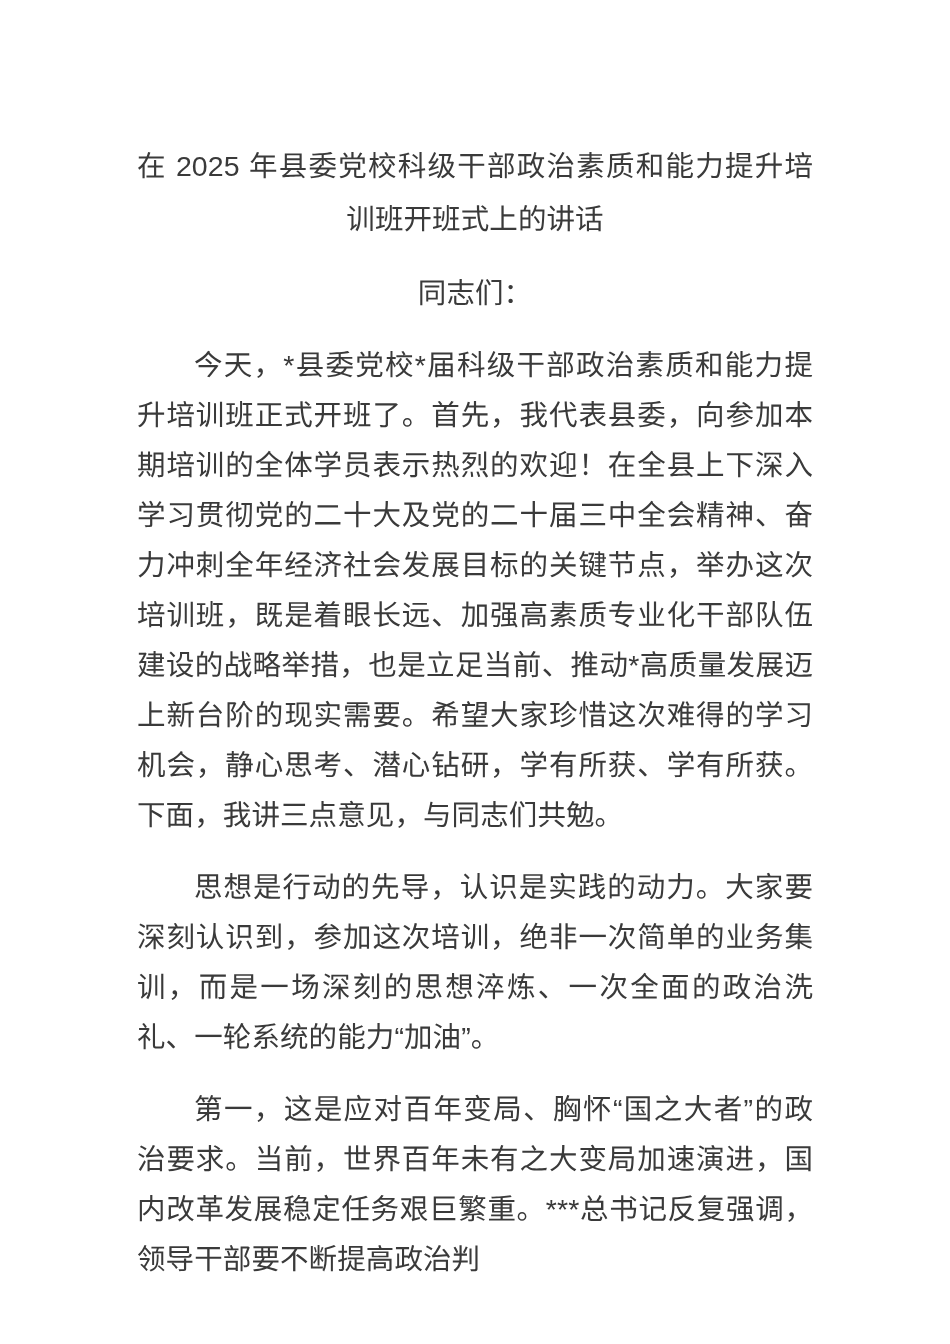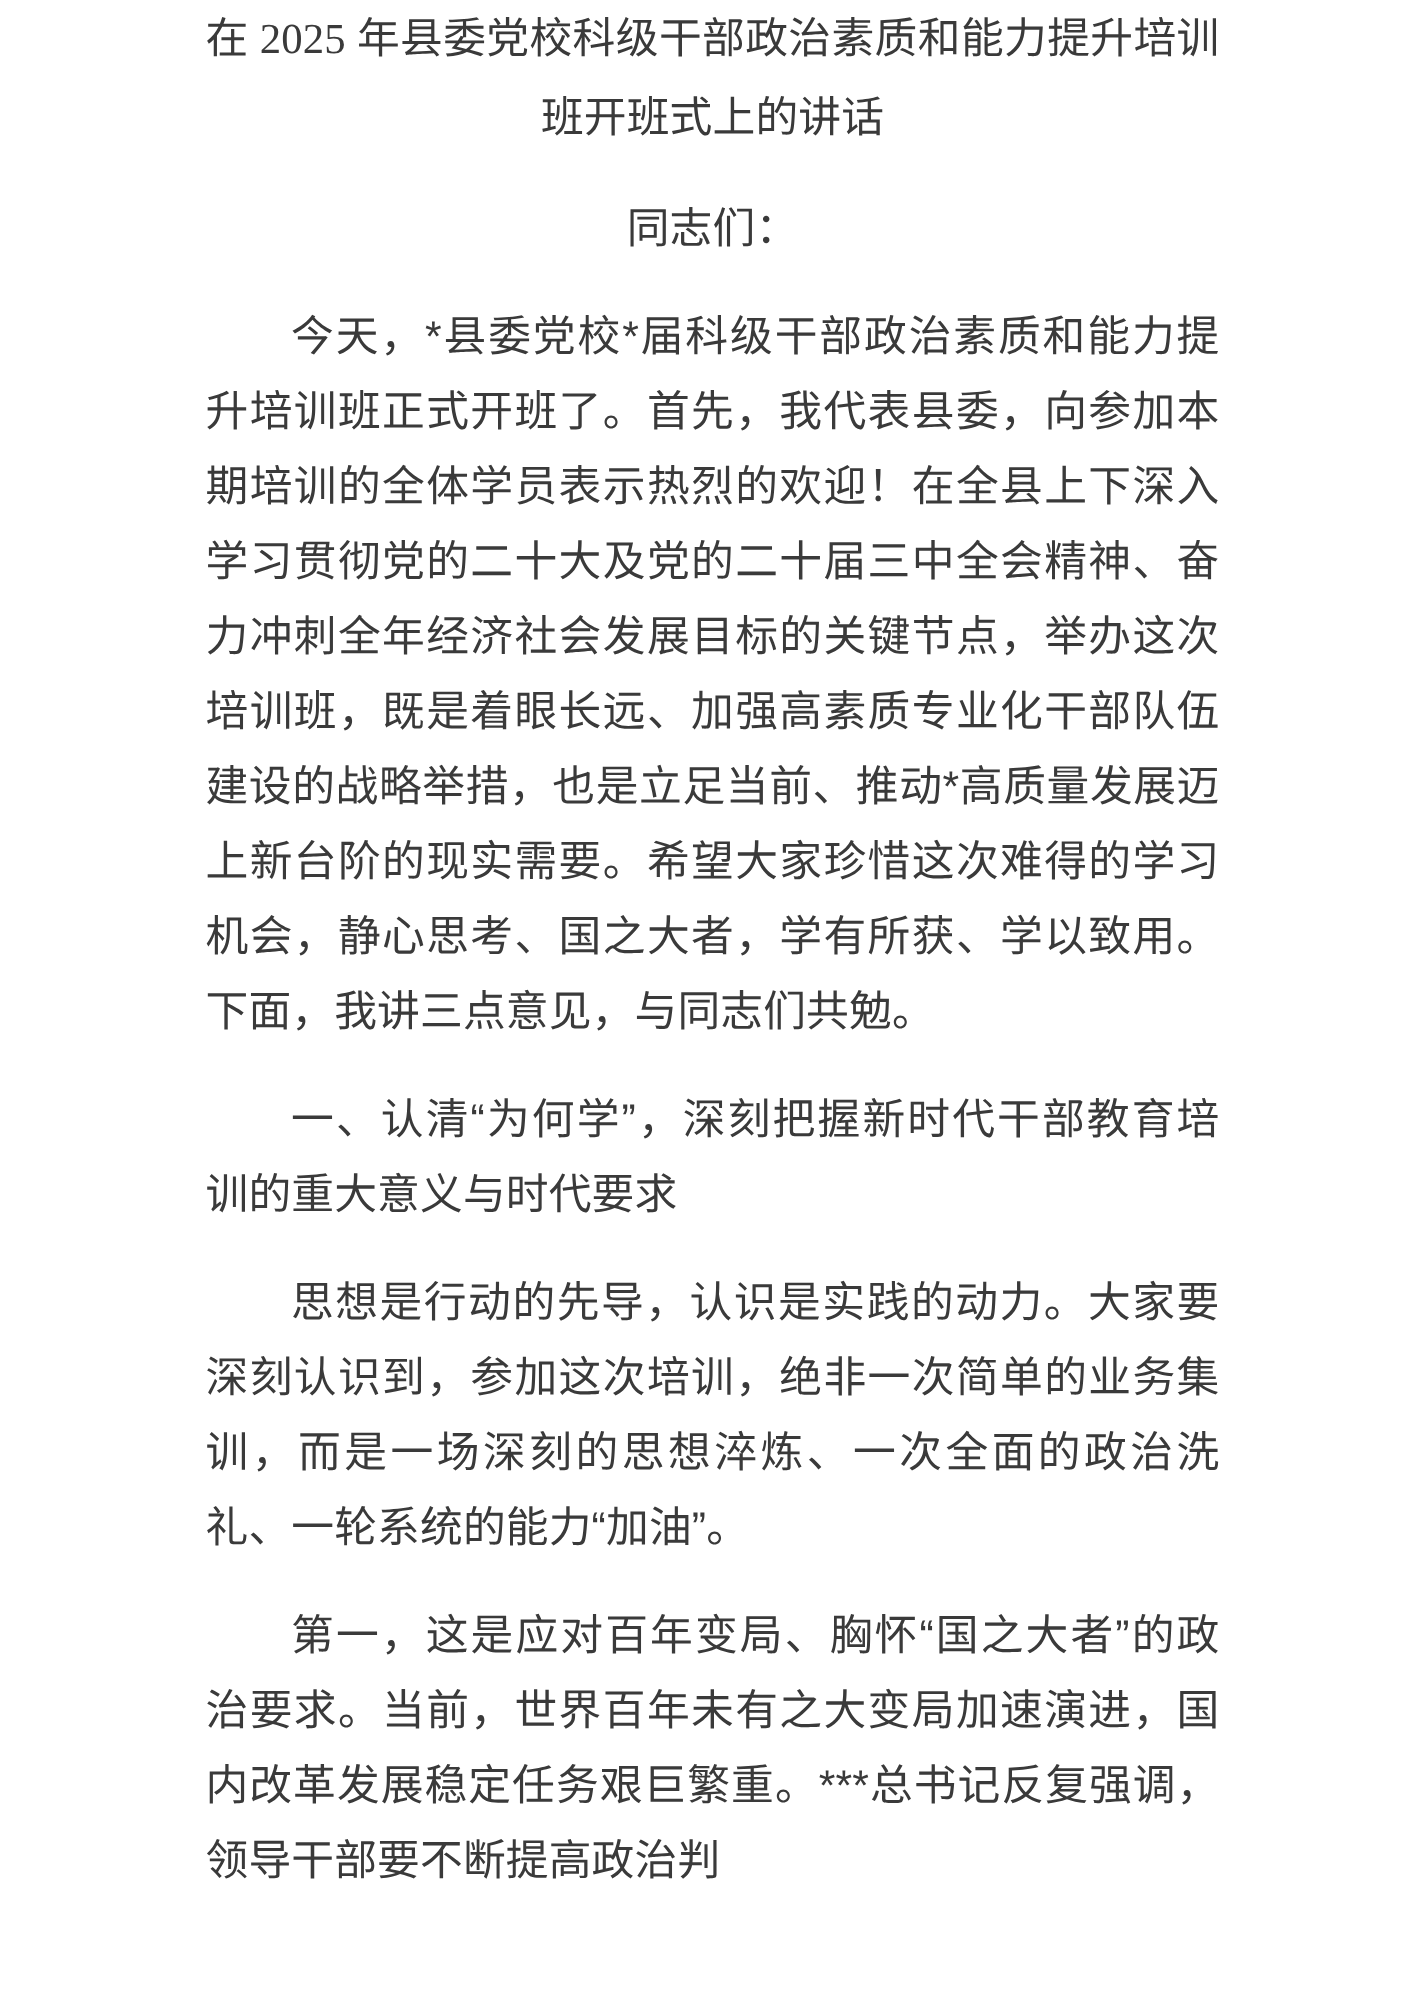--- a/index.html
+++ b/index.html
@@ -23,29 +23,29 @@
   .doc-body {
     position: absolute;
     left: 137px;
     top: 0;
     width: 676px;
   }
 
   
   .doc-title {
     margin: 0;
+    padding-top: 140px;
     font-size: 28.5px;
     line-height: 53px;
     font-weight: 400;
     color: #3a3a3a;
     text-align: justify;
     text-align-last: center;
     text-justify: inter-ideograph;
     letter-spacing: 0.1px;
-    font-family: Liberation Serif, serif;
   }
 
   
   .salutation {
     margin: 0;
     padding-top: 22px;
     font-size: 28.5px;
     line-height: 50px;
     text-align: center;
     letter-spacing: 0.1px;
@@ -86,22 +86,21 @@
 </head>
 <body>
 
 <div class="page">
   <div class="doc-body">
 
     <h1 class="doc-title">在 2025 年县委党校科级干部政治素质和能力提升培训班开班式上的讲话</h1>
 
     <p class="salutation">同志们：</p>
 
-    <p class="para">今天，*县委党校*届科级干部政治素质和能力提升培训班正式开班了。首先，我代表县委，向参加本期培训的全体学员表示热烈的欢迎！在全县上下深入学习贯彻党的二十大及党的二十届三中全会精神、奋力冲刺全年经济社会发展目标的关键节点，举办这次培训班，既是着眼长远、加强高素质专业化干部队伍建设的战略举措，也是立足当前、推动*高质量发展迈上新台阶的现实需要。希望大家珍惜这次难得的学习机会，静心思考、国之大者，学有所获、学以致用。下面，我讲三点意见，与同志们共勉。</p>
+    <p class="para">今天，*县委党校*届科级干部政治素质和能力提升培训班正式开班了。首先，我代表县委，向参加本期培训的全体学员表示热烈的欢迎！在全县上下深入学习贯彻党的二十大及党的二十届三中全会精神、奋力冲刺全年经济社会发展目标的关键节点，举办这次培训班，既是着眼长远、加强高素质专业化干部队伍建设的战略举措，也是立足当前、推动*高质量发展迈上新台阶的现实需要。希望大家珍惜这次难得的学习机会，静心思考、潜心钻研，学有所获、学有所获。下面，我讲三点意见，与同志们共勉。</p>
 
-    <p class="heading">一、认清“为何学”，深刻把握新时代干部教育培训的重大意义与时代要求</p>
 
     <p class="para">思想是行动的先导，认识是实践的动力。大家要深刻认识到，参加这次培训，绝非一次简单的业务集训，而是一场深刻的思想淬炼、一次全面的政治洗礼、一轮系统的能力“加油”。</p>
 
     <p class="para para-clipped">第一，这是应对百年变局、胸怀“国之大者”的政治要求。当前，世界百年未有之大变局加速演进，国内改革发展稳定任务艰巨繁重。***总书记反复强调，领导干部要不断提高政治判</p>
 
   </div>
 </div>
 
 </body></html>

